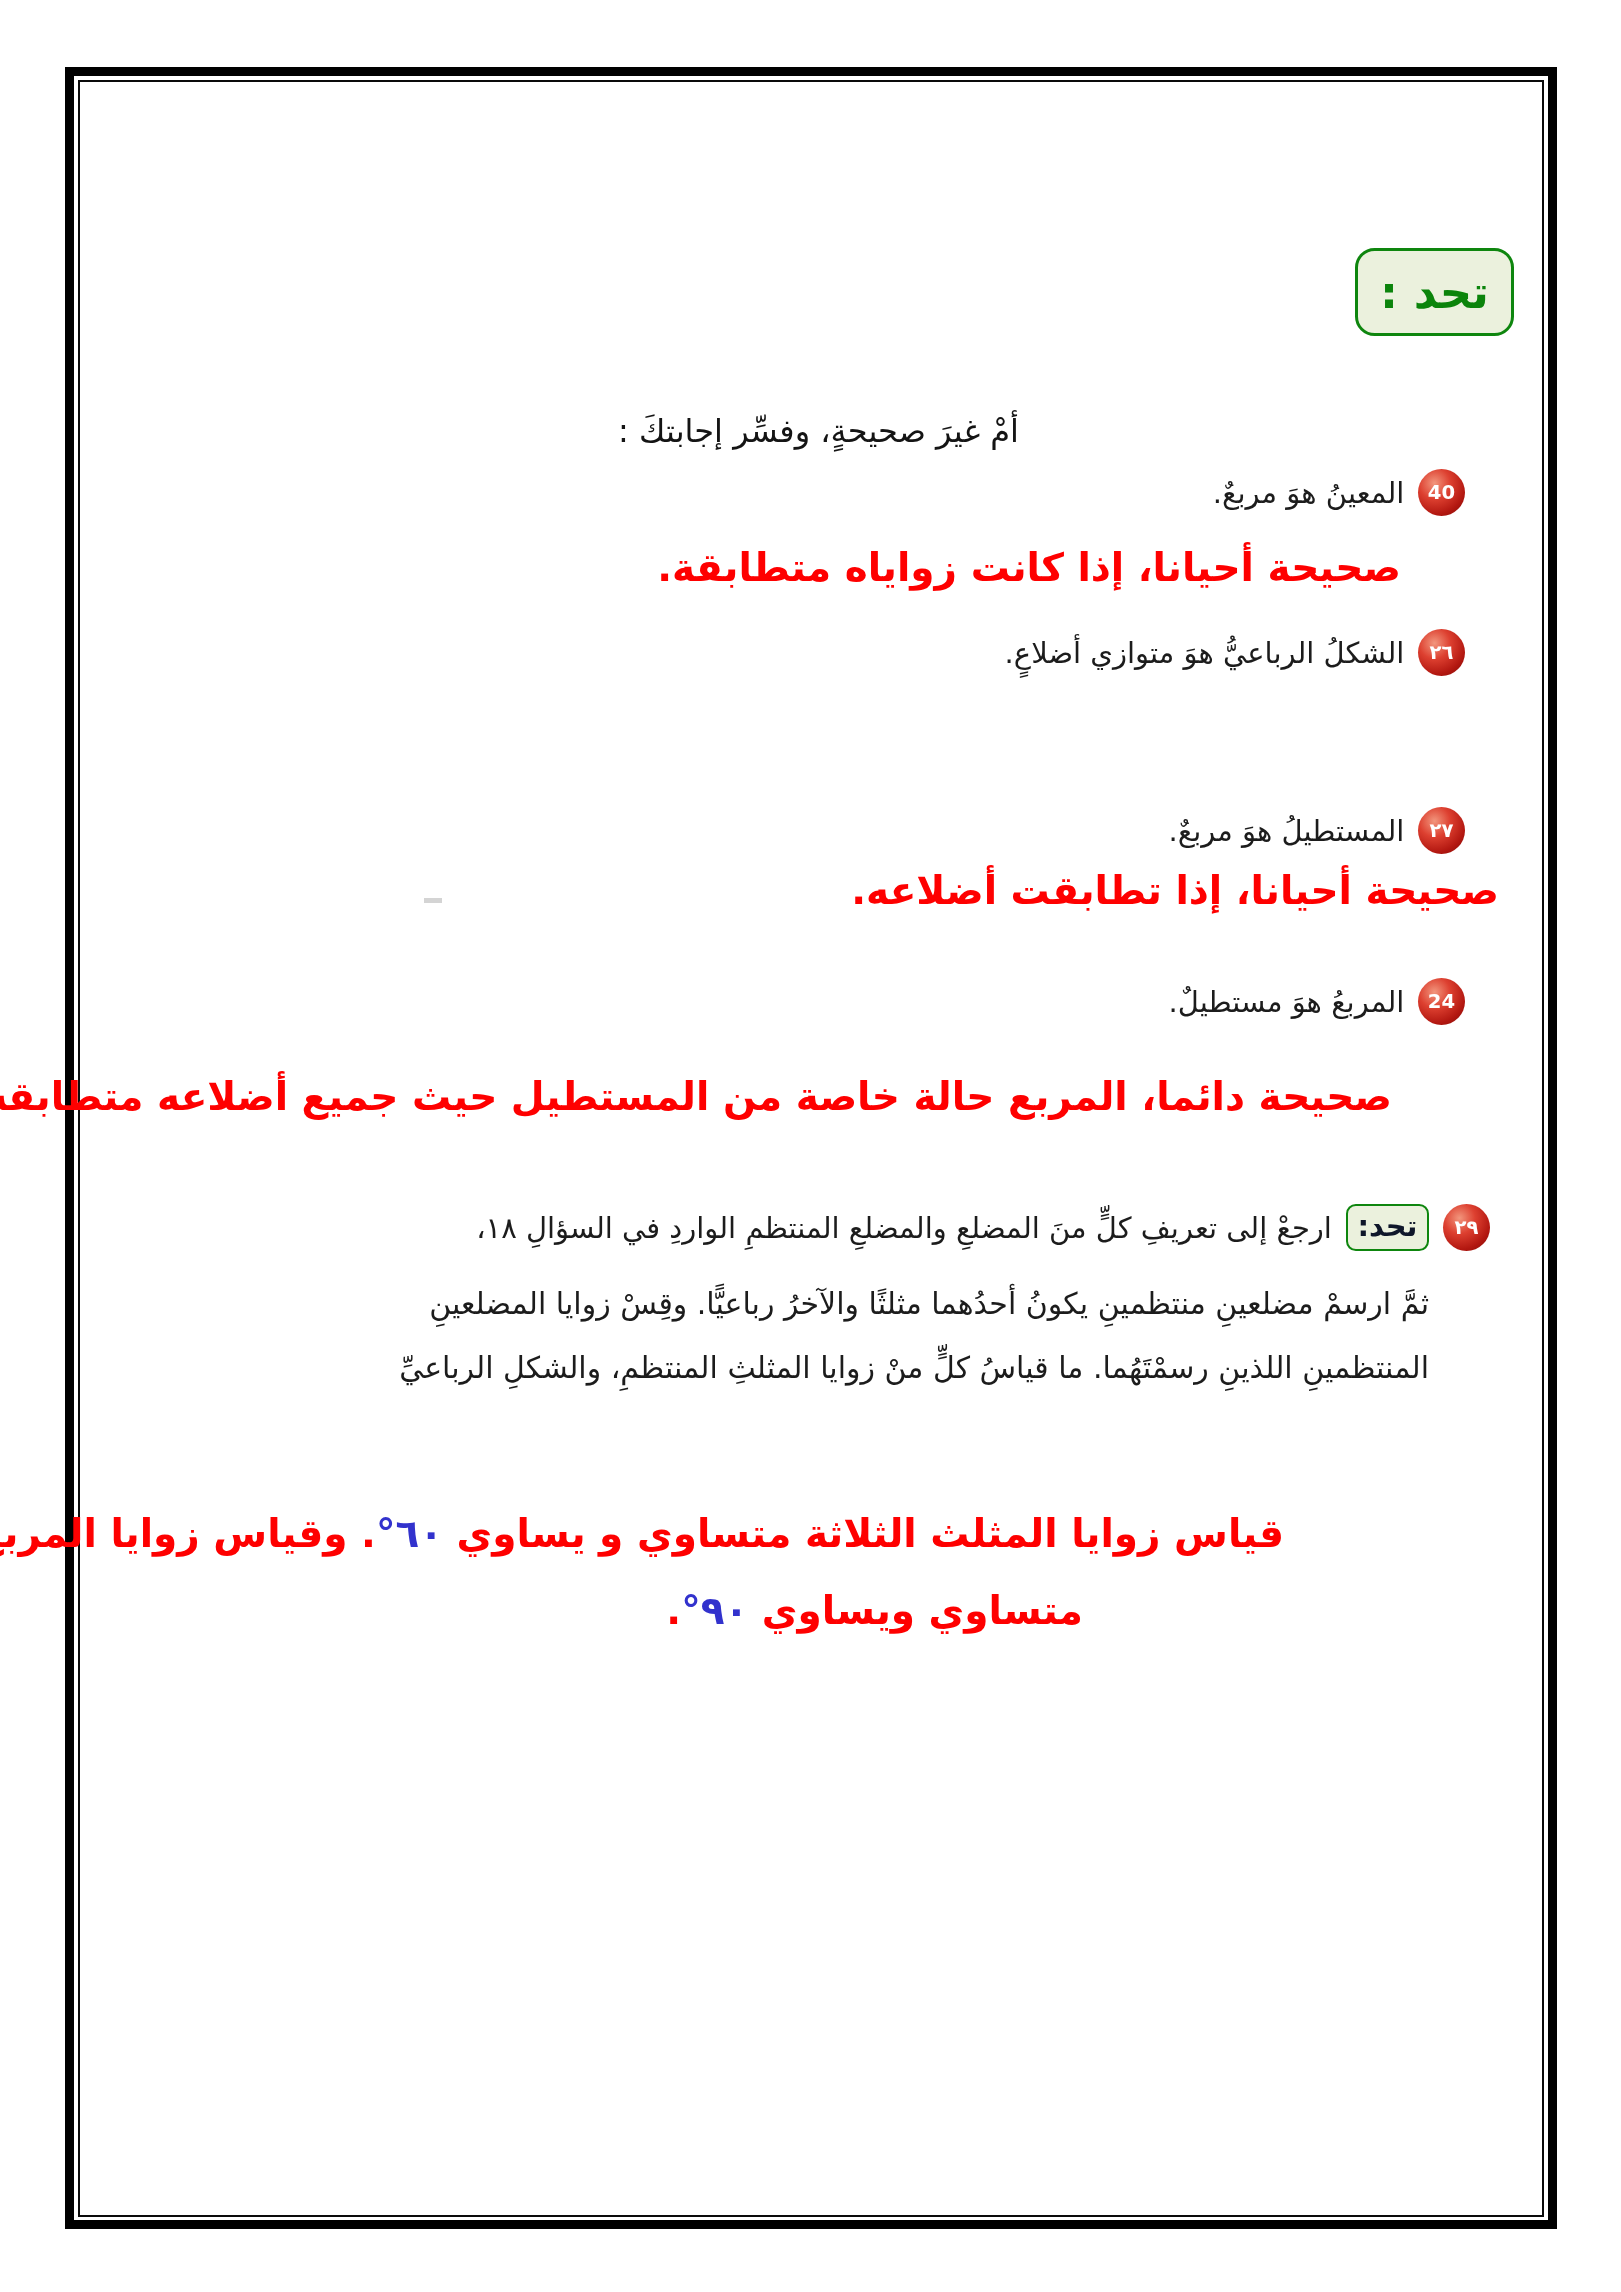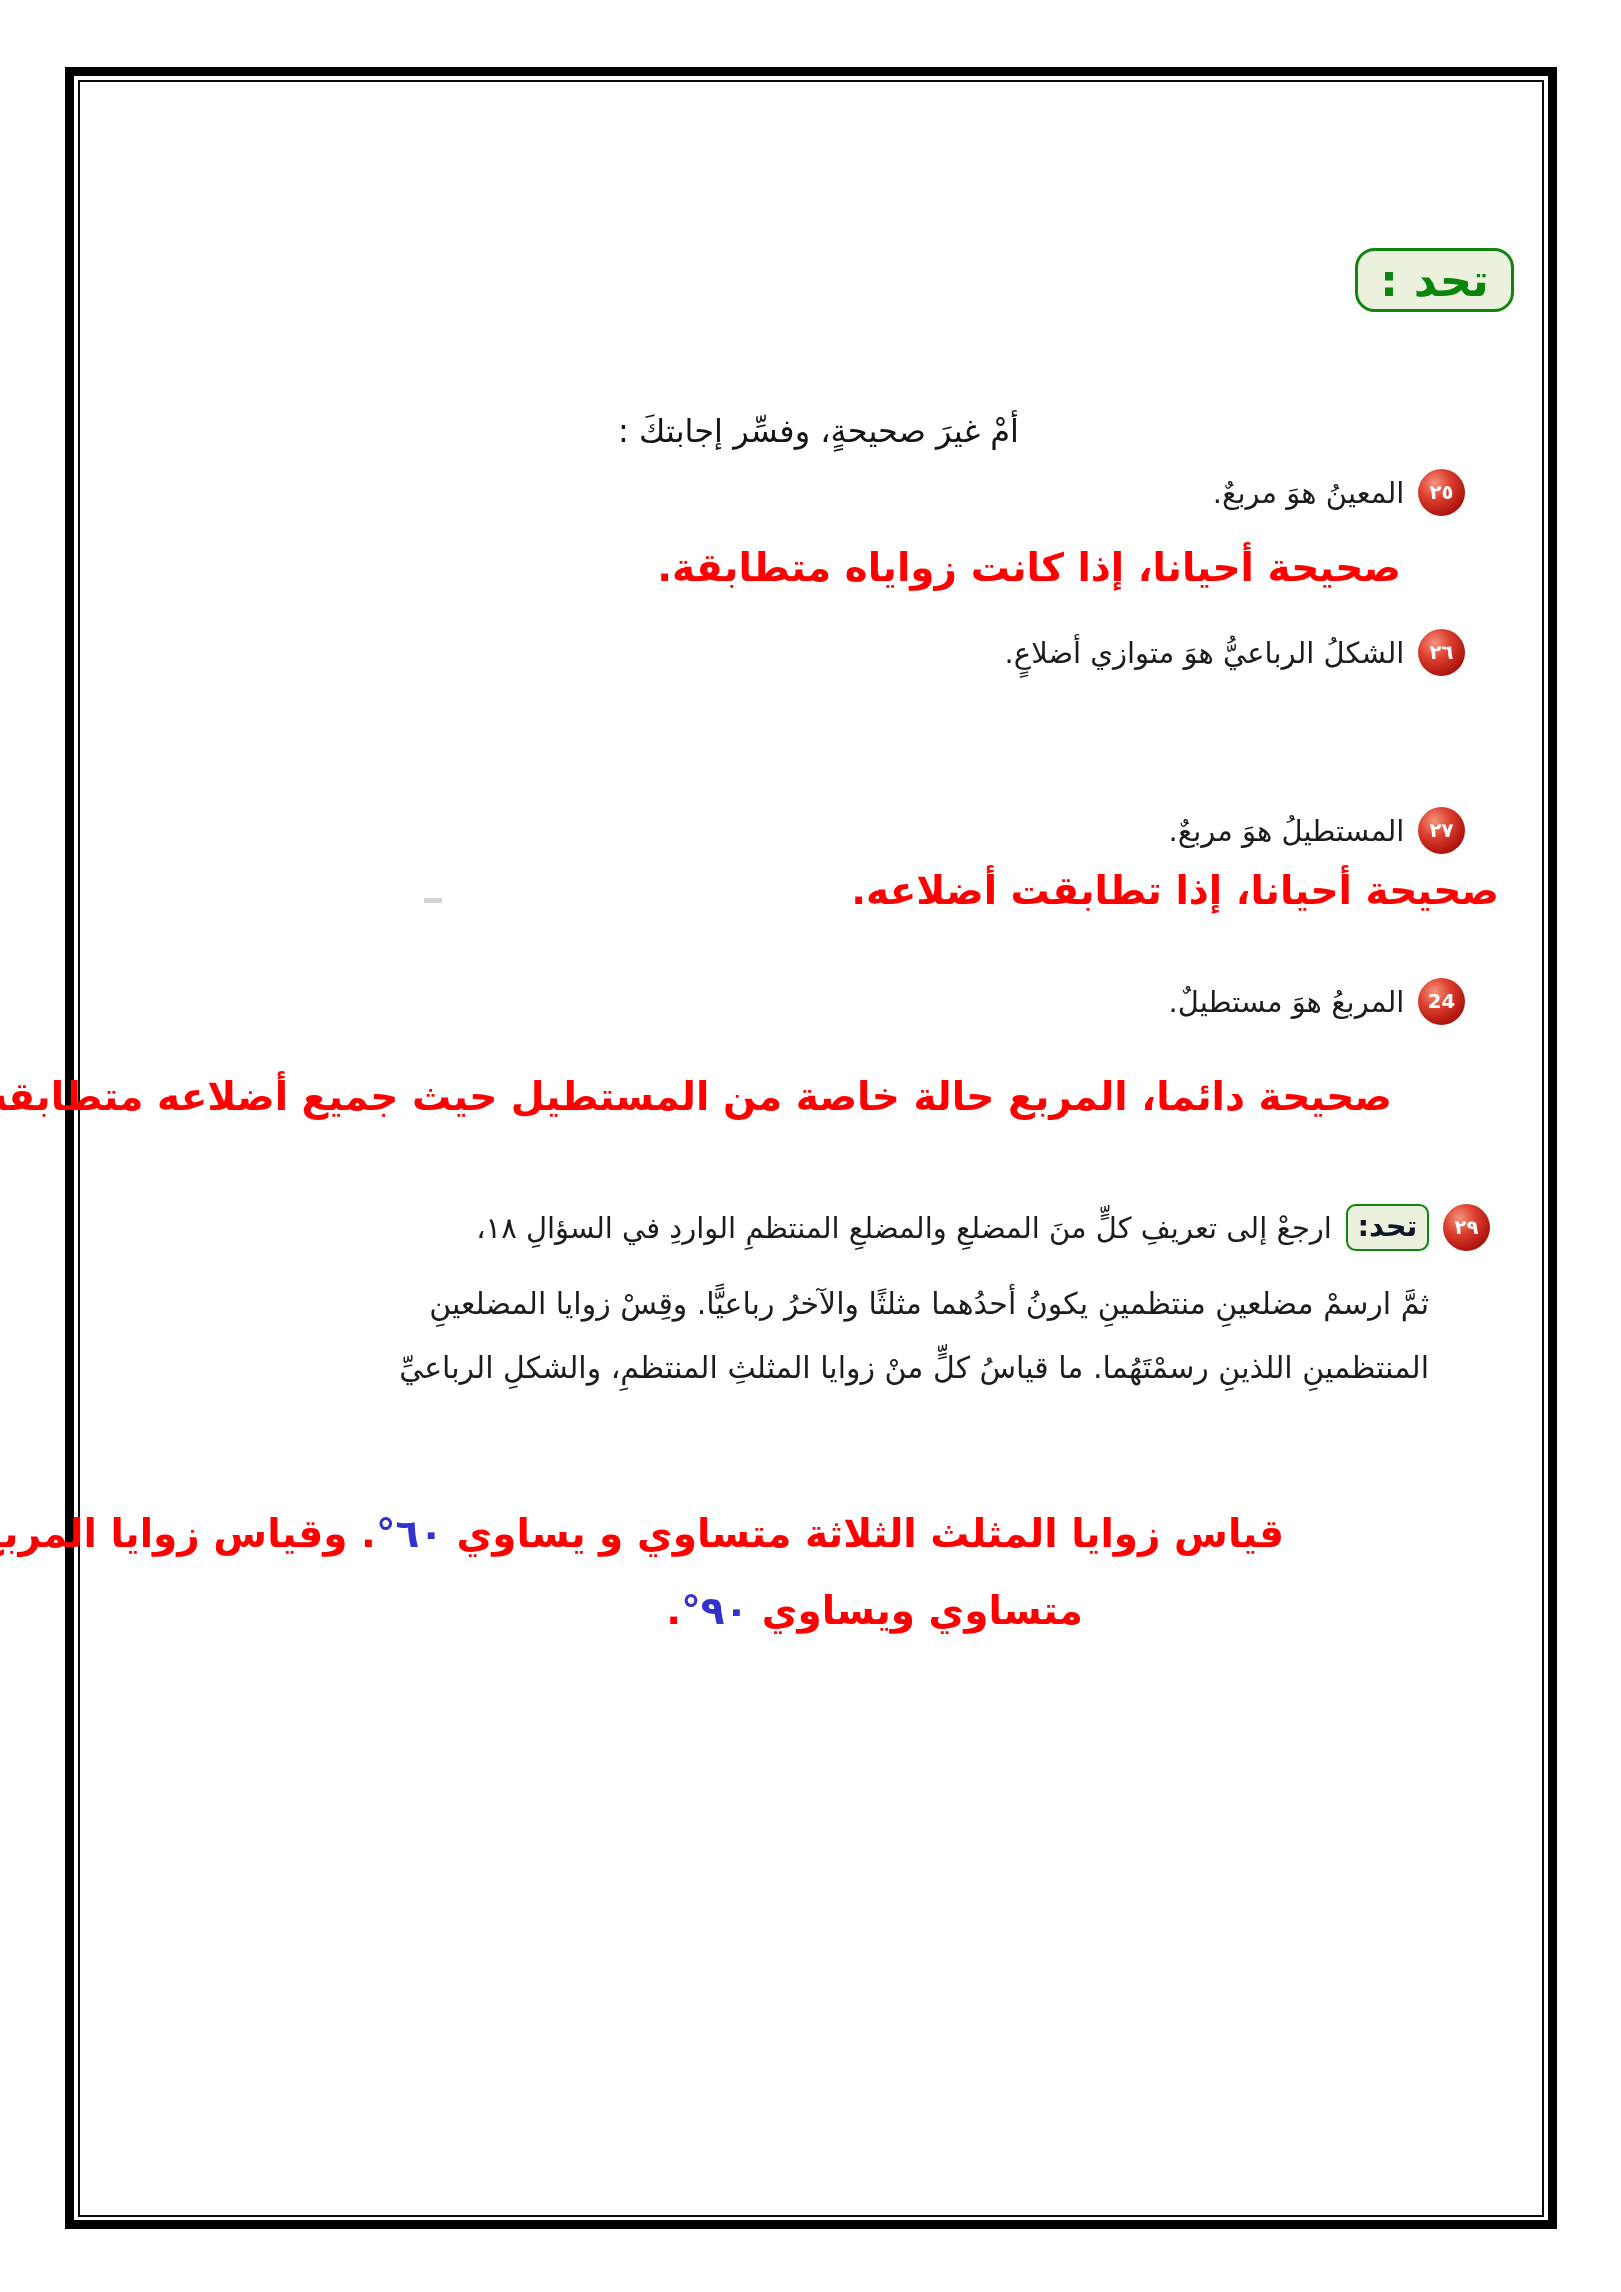--- a/index.html
+++ b/index.html
@@ -28,21 +28,21 @@
     position: absolute;
     left: 78px; top: 80px;
     width: 1466px; height: 2137px;
     border: 2.9px solid #0a0a0a;
     box-sizing: border-box;
   }
   
   .challenge-box {
     position: absolute;
     top: 248px; right: 107px;
-    width: 159px; height: 64px;
+    width: 159px; height: 88px;
     box-sizing: border-box;
     border: 3.9px solid #0e860e;
     background: #ebf1dd;
     border-radius: 19.6px;
     display: flex;
     align-items: center;
     justify-content: center;
     color: #0b840b;
     font-size: 45px;
     font-weight: bold;
@@ -124,21 +124,21 @@
   <div class="frame-outer"></div>
   <div class="frame-inner"></div>
 
   <div class="challenge-box">
     <span>تحد :</span>
   </div>
 
   <div class="intro-line" style="top:412px; right:602px;">أمْ غيرَ صحيحةٍ، وفسِّر إجابتكَ :</div>
 
   <div class="q-row" style="top:469px; right:156px;">
-    <span class="badge">٢٥</span>
+    <span class="badge">40</span>
     <span class="q-text">المعينُ هوَ مربعٌ.</span>
   </div>
   <div class="answer" style="top:545px; right:220px;">صحيحة أحيانا، إذا كانت زواياه متطابقة.</div>
 
   <div class="q-row" style="top:629px; right:156px;">
     <span class="badge">٢٦</span>
     <span class="q-text">الشكلُ الرباعيُّ هوَ متوازي أضلاعٍ.</span>
   </div>
 
   <div class="q-row" style="top:807px; right:156px;">

